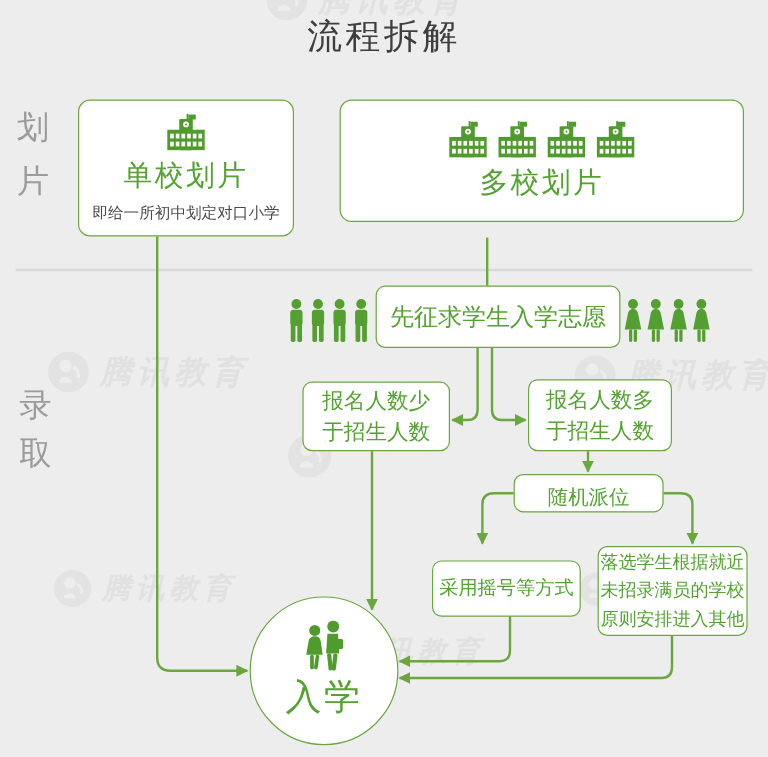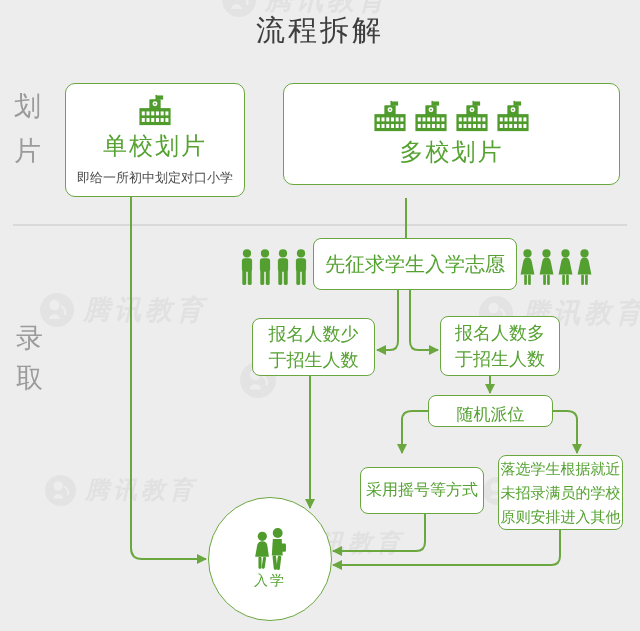--- a/index.html
+++ b/index.html
@@ -31,21 +31,21 @@
           align-items:center; justify-content:center; text-align:center;
           color:#55a232; }
   #box-single     { left:65px;  top:83px;  width:180px; height:114px; border-radius:10px; }
   #box-multi      { left:283px; top:83px;  width:337px; height:102px; border-radius:10px; }
   #box-volunteer  { left:313px; top:238px; width:204px; height:52px;  border-radius:8px; font-size:20px; }
   #box-fewer      { left:252px; top:318px; width:123px; height:58px;  border-radius:8px; font-size:18px; line-height:26px; }
   #box-more       { left:440px; top:316px; width:120px; height:60px;  border-radius:8px; font-size:18px; line-height:26px; }
   #box-random     { left:428px; top:395px; width:125px; height:32px;  border-radius:8px; font-size:17px;justify-content:flex-end; }
   #box-lottery    { left:360px; top:455px; width:124px; height:47px;  border-radius:8px; font-size:16px;margin-top:12px; }
   #box-unselected { left:498px; top:455px; width:125px; height:75px;  border-radius:8px; font-size:15px; line-height:24px; }
-  #circle-enroll  { left:208px; top:497px; width:124px; height:124px; border-radius:50%; font-size:14px; }
+  #circle-enroll  { left:208px; top:497px; width:124px; height:124px; border-radius:50%; font-size:30px; }
   .node-title    { font-size:24px; margin-top:4px; letter-spacing:2px; }
   .node-subtitle { font-size:13px; color:#4a4a4a; margin-top:7px; letter-spacing:0; }
   .icon-row { display:flex; gap:7px; align-items:flex-end; }
   .enroll-label { margin-top:2px; letter-spacing:2px; }
   
   .people { position:absolute; z-index:2; display:flex; gap:2px; align-items:flex-end; }
   #males   { left:239px; top:247px; }
   #females { left:519px; top:247px; }
 </style>
 </head>

